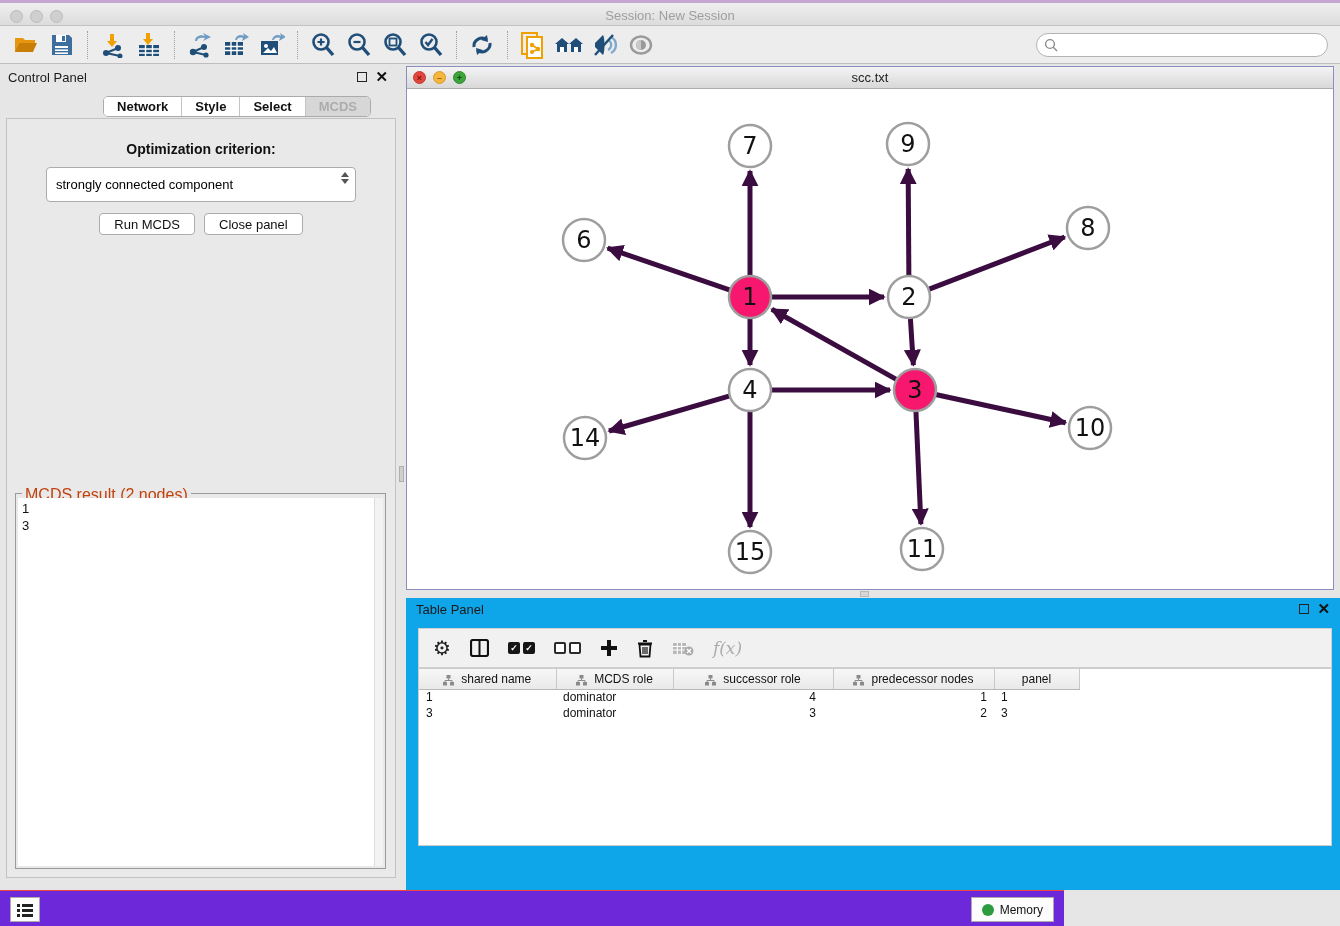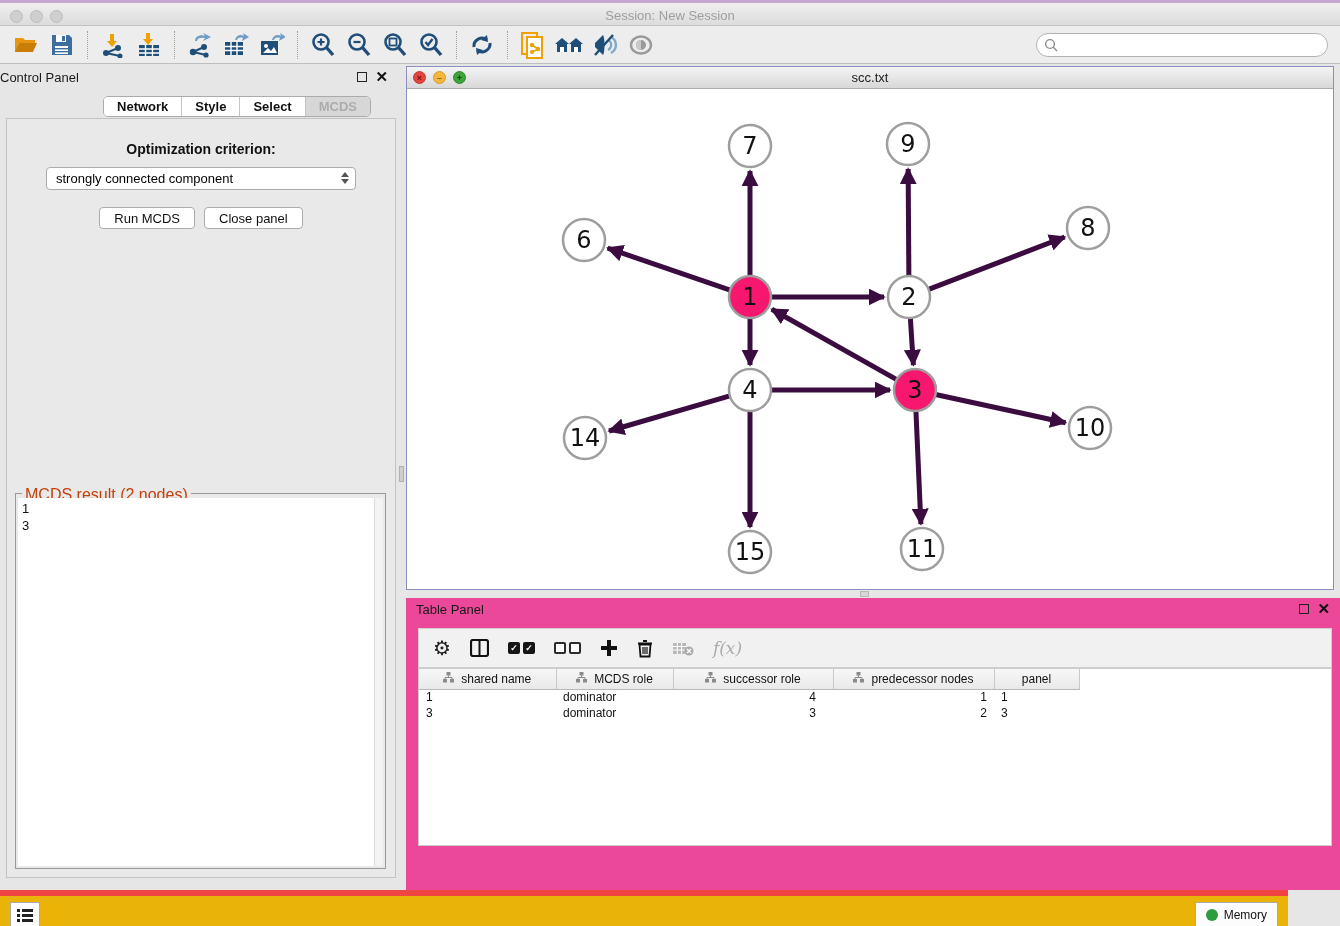--- a/index.html
+++ b/index.html
@@ -16,39 +16,39 @@
     border-bottom:1px solid #BEBEBE; display:flex; align-items:center; padding-left:8px; }
   .tbtn { width:36px; height:32px; display:flex; align-items:center; justify-content:center; cursor:pointer; }
   .tsep { width:1px; height:28px; border-left:1px dotted #9D9D9D; margin:0 7px; }
   #search-wrap { position:absolute; right:12px; top:7px; width:292px; height:24px; }
   #search-input { width:100%; height:100%; border:1px solid #B3B3B3; border-radius:13px; background:#FFF;
     padding:0 8px 0 26px; font-size:13px; outline:none; font-family:"Liberation Sans",sans-serif;}
   #search-icon { position:absolute; left:8px; top:5px; }
 
   
   #control-panel { position:absolute; left:0; top:66px; width:398px; height:822px; }
-  .panel-head { height:22px; display:flex; align-items:center; font-size:13px; color:#1A1A1A; }
+  .panel-head { height:22px; display:flex; align-items:center; font-size:13px; color:#1A1A1A; padding-left:8px; }
   .panel-head-btns { margin-left:auto; display:flex; align-items:center; gap:8px; padding-right:10px; }
   .float-btn { width:10px; height:10px; border:1.5px solid #222; display:inline-block; cursor:pointer; }
   .close-btn { font-size:15px; font-weight:bold; color:#111; line-height:10px; cursor:pointer; }
   .tabgroup { display:flex; border:1px solid #ABABAB; border-radius:5px; overflow:hidden; background:#FFF; height:21px; }
   .tabgroup .seg { padding:0 13px; font-size:13px; font-weight:600; color:#111; background:#FFF;
     display:flex; align-items:center; border-right:1px solid #C4C4C4; cursor:pointer; white-space:nowrap; }
   .tabgroup .seg:last-child { border-right:none; }
   .tabgroup .seg.selected { background:#D7D7D7; color:#ACACAC; }
   #cp-tabs-row { position:absolute; left:0; top:30px; width:100%; display:flex; justify-content:center;margin-left:38px; }
   #cp-body { position:absolute; left:6px; top:52px; width:390px; height:760px; border:1px solid #C2C2C2; background:#E9E9E9; }
   #opt-label { margin-top:22px; text-align:center; font-size:14px; font-weight:600; color:#111; }
-  #criterion-select { position:relative; margin:10px auto 0; width:310px; height:23px; background:#FFF;
+  #criterion-select { position:relative; margin:10px auto 0; width:310px; height:35px; background:#FFF;
     border:1px solid #ACACAC; border-radius:4px; font-size:13px; display:flex; align-items:center; padding-left:9px; cursor:pointer; }
   .stepper { position:absolute; right:6px; top:4px; display:flex; flex-direction:column; gap:2px; }
   .stepper i { width:0; height:0; border-left:4px solid transparent; border-right:4px solid transparent; display:block; }
   .stepper .up { border-bottom:5px solid #555; }
   .stepper .down { border-top:5px solid #555; }
-  #cp-buttons { margin-top:17px; display:flex; justify-content:center; gap:9px; }
+  #cp-buttons { margin-top:11px; display:flex; justify-content:center; gap:9px; }
   .btn { height:22px; background:#FFF; border:1px solid #ACACAC; border-radius:4px; font-size:13px;
     padding:0 14px; display:flex; align-items:center; cursor:pointer; color:#111; }
   #result-box { position:absolute; left:8px; top:374px; width:371px; height:376px; border:1px solid #9A9A9A; }
   #result-legend { position:absolute; left:6px; top:-8px; background:#E9E9E9; font-size:16px; padding:0 3px; color:#c2410c; }
   #result-inner { position:absolute; left:2px; top:4px; right:2px; bottom:2px; background:#FFF; display:flex; }
   #result-text { flex:1; font-size:13px; line-height:17px; padding:2px 4px; white-space:pre; color:#111; }
   #result-scroll { width:9px; background:#F3F3F3; border-left:1px solid #DDD; }
 
   
   #v-splitter { position:absolute; left:398px; top:66px; width:8px; height:822px; }
@@ -61,44 +61,44 @@
   #nf-titlebar { height:22px; background:linear-gradient(#F4F4F4,#D8D8D8); border-bottom:1px solid #ADADAD;
     position:relative; display:flex; align-items:center; justify-content:center; font-size:13px; color:#222; }
   .traffic { position:absolute; top:4px; width:13px; height:13px; border-radius:50%; font-size:9px; font-weight:bold;
     display:flex; align-items:center; justify-content:center; cursor:pointer; }
   #tf-close { left:6px;  background:#E2463D; border:1px solid #C03A33; color:#7E120D; }
   #tf-min   { left:26px; background:#F5B63E; border:1px solid #D79B2C; color:#8F6206; }
   #tf-max   { left:46px; background:#3FA33C; border:1px solid #2F8A2E; color:#0F4D0E; }
   #graph-canvas { width:926px; height:500px; }
 
   
-  #table-panel { position:absolute; left:406px; top:598px; width:934px; height:292px; background:#ec4899; }
+  #table-panel { position:absolute; left:406px; top:598px; width:934px; height:292px; background:#0ea5e9; }
   #tp-toolbar { position:absolute; left:12px; top:30px; right:8px; height:40px; background:#F1F1F1;
     border:1px solid #CFCFCF; display:flex; align-items:center; padding-left:14px; gap:19px; }
   .tp-icon { display:flex; align-items:center; justify-content:center; cursor:pointer; }
   .chk { width:12px; height:12px; border-radius:2px; display:inline-flex; align-items:center; justify-content:center; }
   .chk.on { background:#151515; color:#FFF; font-size:9px; font-weight:bold; }
   .chk.off { border:2px solid #2B2B2B; background:#FFF; }
   .chk + .chk { margin-left:3px; }
   #fx-label { font-family:"DejaVu Serif", serif; font-style:italic; font-size:17px; color:#ABABAB; }
   #tp-table { position:absolute; left:12px; top:70px; right:8px; height:178px; background:#FFF; border:1px solid #CCC; overflow:hidden; }
   table { border-collapse:collapse; font-size:12px; }
   thead th { background:linear-gradient(#F7F7F7,#E9E9E9); border-right:1px solid #CASA; }
   th { height:20px; font-weight:normal; color:#111; border-bottom:1px solid #B9B9B9; border-right:1px solid #C9C9C9;
     text-align:center; white-space:nowrap; }
-  th .th-inner { display:flex; align-items:flex-start; justify-content:center; gap:7px; padding:0 6px; }
+  th .th-inner { display:flex; align-items:flex-end; justify-content:center; gap:7px; padding:0 6px; }
   th:nth-child(1){ width:137px; } th:nth-child(2){ width:117px; } th:nth-child(3){ width:160px; }
   th:nth-child(4){ width:161px; } th:nth-child(5){ width:85px; }
   td { height:16px; padding:0 7px; color:#111; white-space:nowrap; }
   td:nth-child(3), td:nth-child(4) { text-align:right; }
   td:nth-child(3) { padding-right:17px; }
   #tp-tabs-row { position:absolute; left:0; bottom:27px; width:100%; display:flex; justify-content:center; }
 
   
-  #statusbar { position:absolute; left:0; top:890px; width:1288px; height:36px; background:#eab308; border-top:6px solid #ef4444; }
+  #statusbar { position:absolute; left:0; top:890px; width:1064px; height:36px; background:#6d28d9; border-top:1px solid #ef4444; }
   #taskmon-btn { position:absolute; left:10px; top:6px; width:30px; height:25px; background:#FCFCFC;
     border:1px solid #ABABAB; display:flex; align-items:center; justify-content:center; cursor:pointer; }
   #memory-btn { position:absolute; right:10px; top:6px; height:25px; background:#FCFCFC; border:1px solid #ABABAB;
     display:flex; align-items:center; gap:6px; padding:0 10px; font-size:12px; color:#111; cursor:pointer; }
   #memory-dot { width:12px; height:12px; border-radius:50%; background:#2C9C3E; }
 </style>
 </head>
 <body>
 
 <div id="titlebar">

